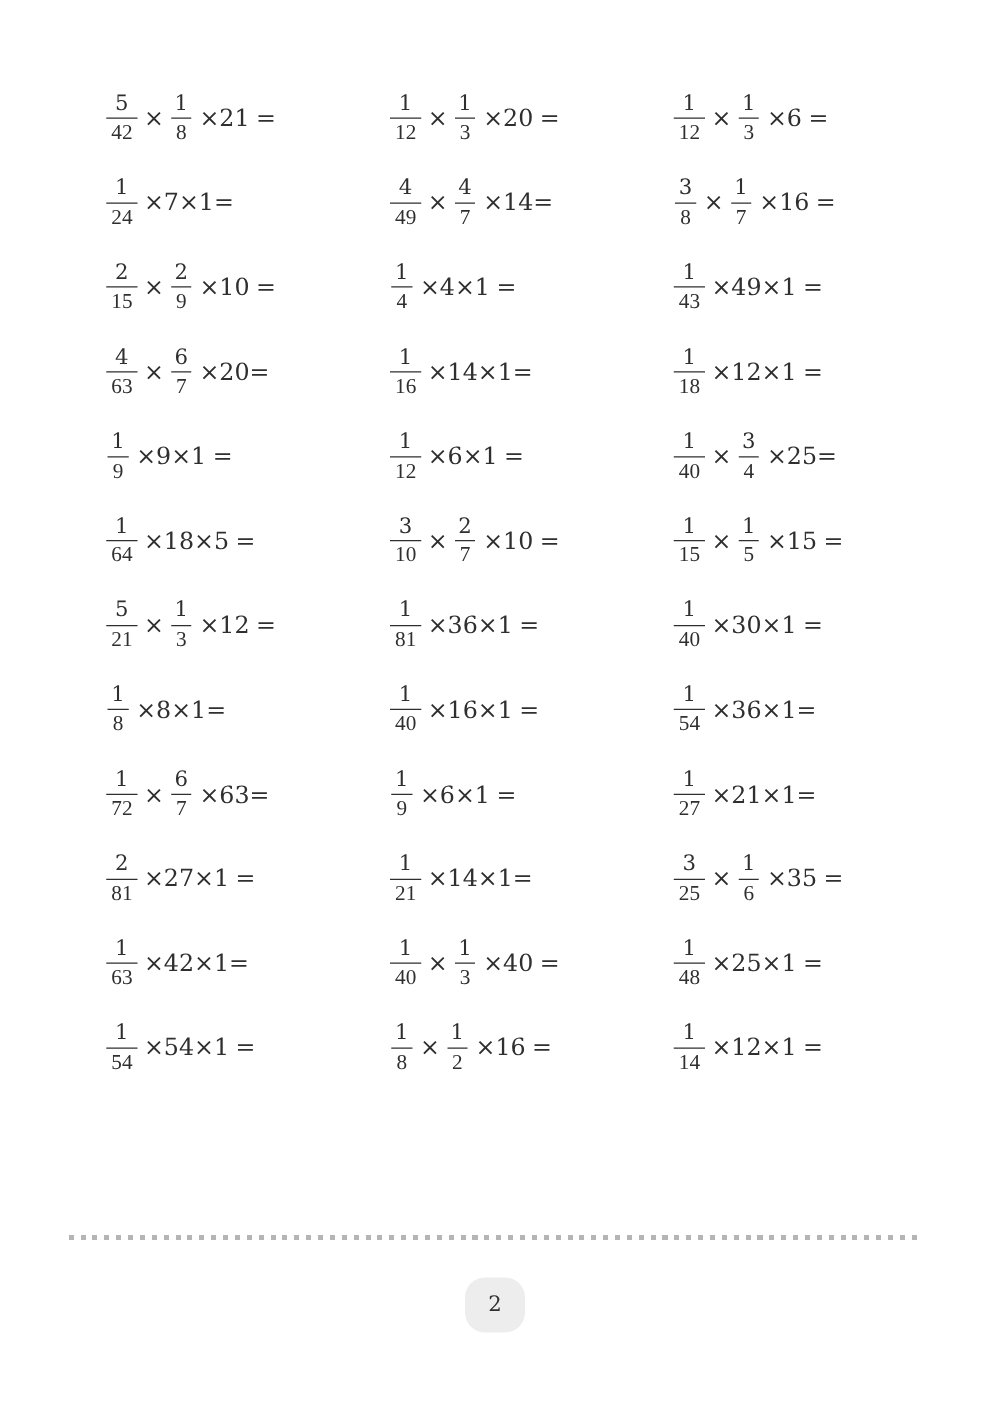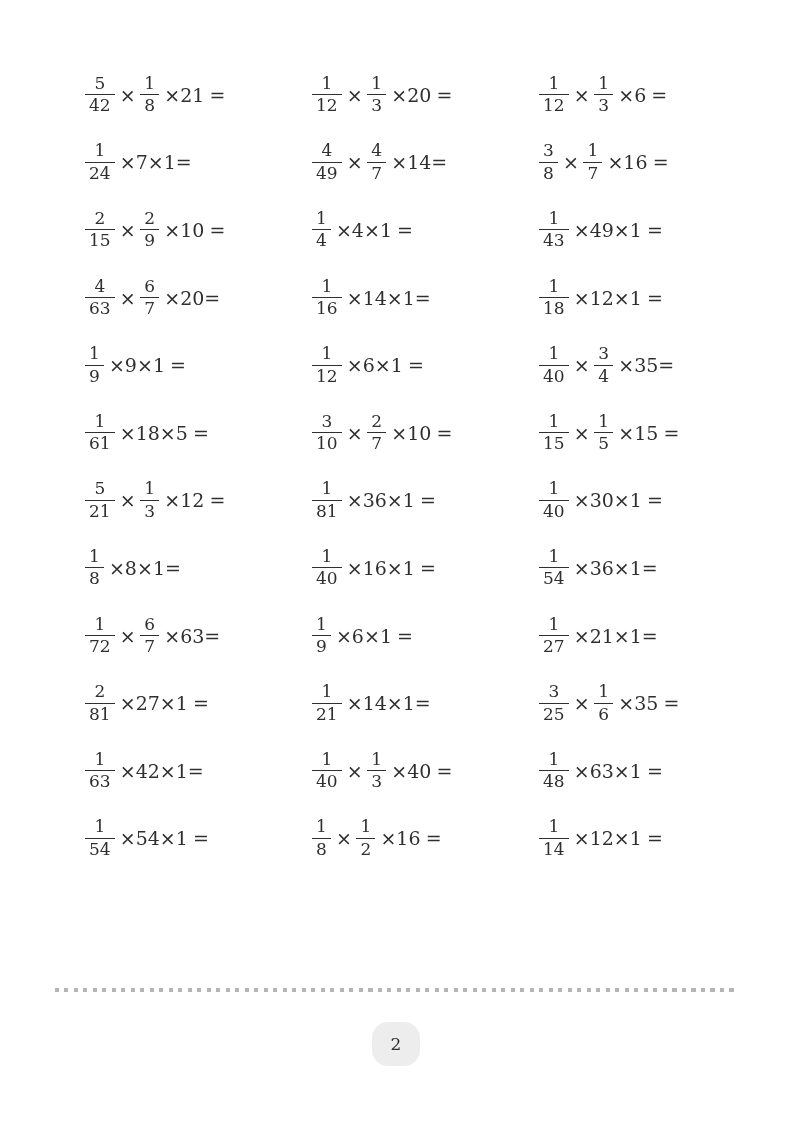--- a/index.html
+++ b/index.html
@@ -20,21 +20,21 @@
     display:flex;align-items:center;
     font-size:19px;white-space:nowrap;
   }
   .tok{display:inline-block;}
   .tok + .tok{margin-left:0.27em;}
   .frac{
     display:inline-flex;flex-direction:column;align-items:center;
     font-size:17px;line-height:1.15;
   }
   .frac .num{padding:0 4px 1px 4px;}
-  .frac .den{border-top:1.3px solid #2f2f2f;padding:1px 4px 0 4px;}
+  .frac .den{border-top:1.3px solid #2f2f2f;padding:1px 4px 0 4px;font-family:Liberation Serif, serif;}
   .divider{
     position:absolute;left:55px;top:988px;width:683px;height:4px;
     background:repeating-linear-gradient(to right,#b5b5b5 0 4px,transparent 4px 9.5px);
   }
   .page-badge{
     position:absolute;left:372px;top:1022px;width:48px;height:44px;
     background:#ededed;border-radius:16px;
     display:flex;align-items:center;justify-content:center;
     font-size:17px;color:#2f2f2f;
   }
@@ -189,26 +189,26 @@
     <div class="problem">
       <span class="tok frac">
         <span class="num">1</span>
         <span class="den">40</span>
       </span>
       <span class="tok">×</span>
       <span class="tok frac">
         <span class="num">3</span>
         <span class="den">4</span>
       </span>
-      <span class="tok">×35=</span>
-    </div>
-    <div class="problem">
-      <span class="tok frac">
-        <span class="num">1</span>
-        <span class="den">61</span>
+      <span class="tok">×25=</span>
+    </div>
+    <div class="problem">
+      <span class="tok frac">
+        <span class="num">1</span>
+        <span class="den">64</span>
       </span>
       <span class="tok">×18×5</span>
       <span class="tok">=</span>
     </div>
     <div class="problem">
       <span class="tok frac">
         <span class="num">3</span>
         <span class="den">10</span>
       </span>
       <span class="tok">×</span>
@@ -356,21 +356,21 @@
         <span class="den">3</span>
       </span>
       <span class="tok">×40</span>
       <span class="tok">=</span>
     </div>
     <div class="problem">
       <span class="tok frac">
         <span class="num">1</span>
         <span class="den">48</span>
       </span>
-      <span class="tok">×63×1</span>
+      <span class="tok">×25×1</span>
       <span class="tok">=</span>
     </div>
     <div class="problem">
       <span class="tok frac">
         <span class="num">1</span>
         <span class="den">54</span>
       </span>
       <span class="tok">×54×1</span>
       <span class="tok">=</span>
     </div>

